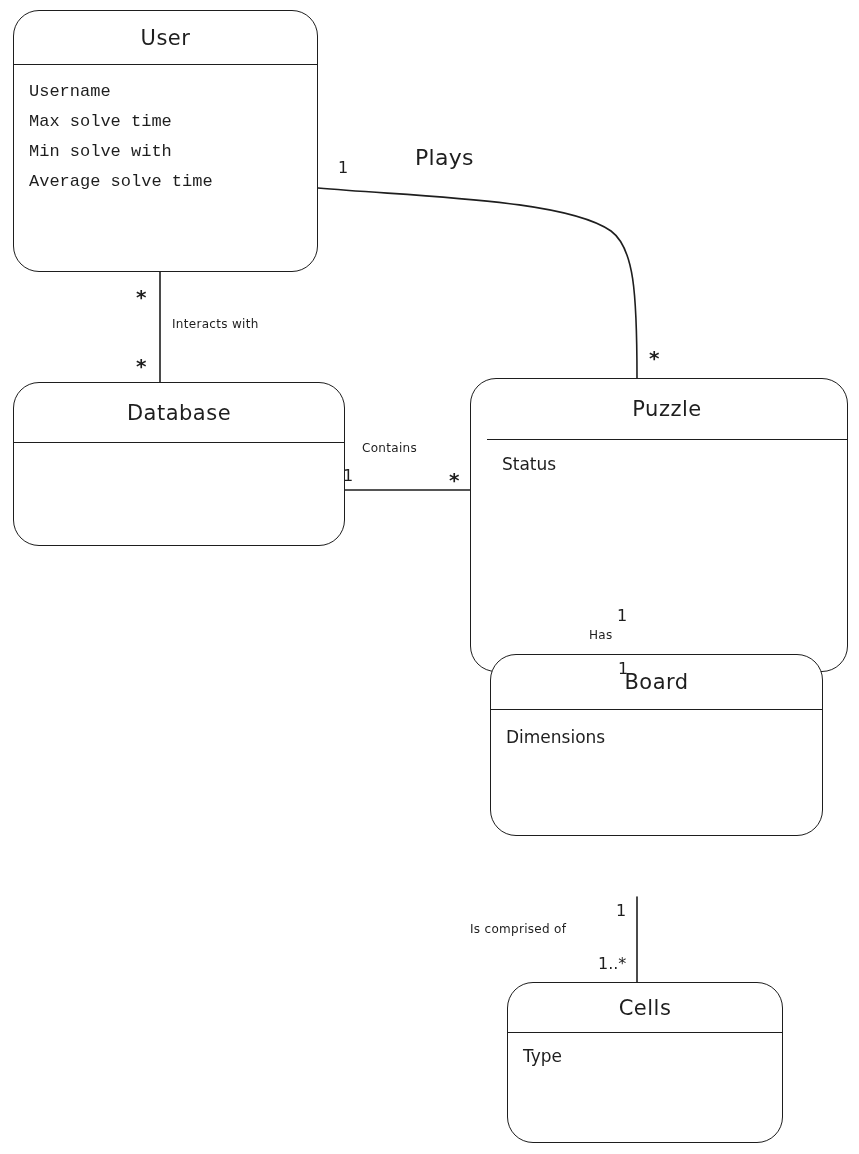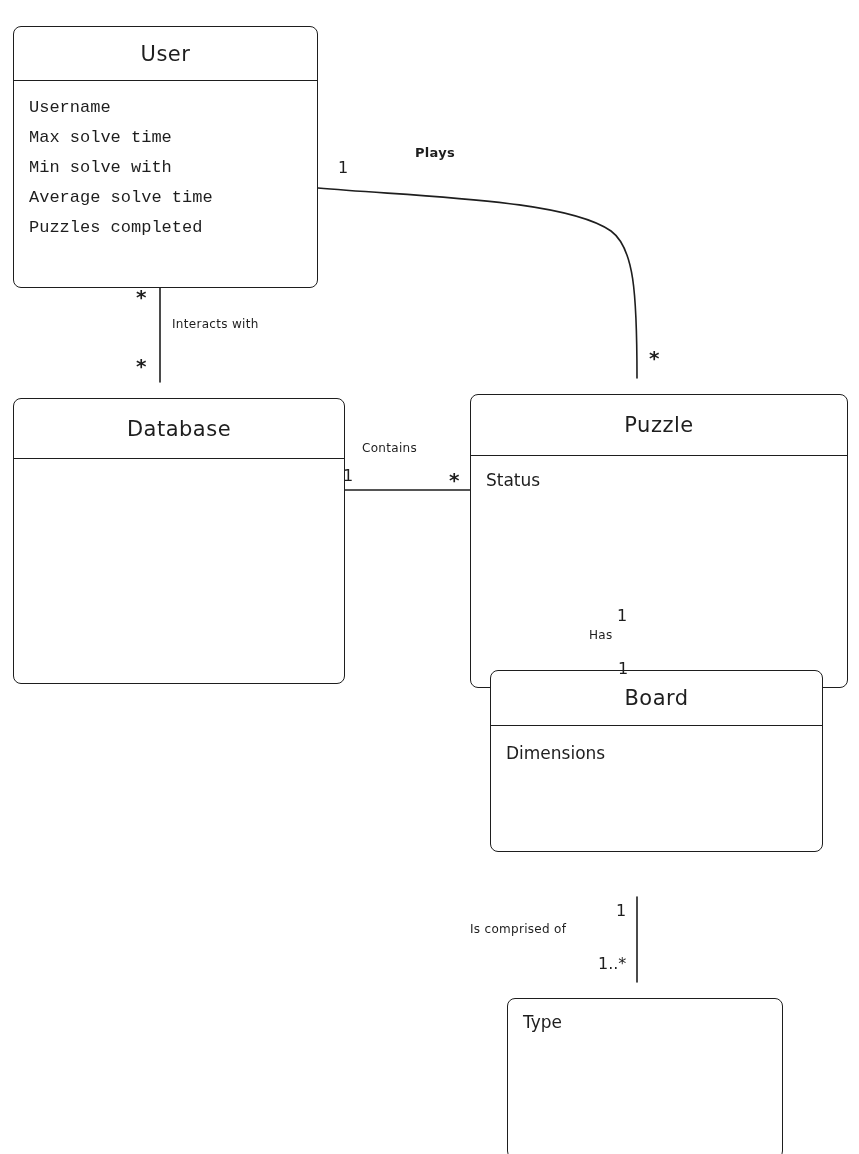--- a/index.html
+++ b/index.html
@@ -25,22 +25,21 @@
     stroke: #1e1e1e;
     stroke-width: 1.6;
     fill: none;
     stroke-linecap: round;
   }
   .entity {
     position: absolute;
     box-sizing: border-box;
     background: #ffffff;
     border: 1.7px solid #1e1e1e;
-    border-radius: 8px;
-    margin-top: 16px;
+    border-radius: 26px;
   }
   .entity-header {
     display: flex;
     align-items: center;
     justify-content: center;
     border-bottom: 1.5px solid #1e1e1e;
     font-size: 21px;
     letter-spacing: 0.5px;
     box-sizing: border-box;
   }
@@ -52,21 +51,21 @@
     height: 30px;
     line-height: 20px;
     white-space: nowrap;
   }
   .rel-label {
     position: absolute;
     font-size: 12px;
     letter-spacing: 0.3px;
     white-space: nowrap;
   }
-  .rel-label.big { font-size: 13px; font-weight: bold; }
+  .rel-label.big { font-size: 22px; }
   .card {
     position: absolute;
     font-size: 16px;
     font-weight: 500;
     white-space: nowrap;
   }
   .card.star { font-size: 20px; font-weight: 700; }
 </style>
 </head>
 <body>
@@ -83,50 +82,52 @@
 
   <div class="entity" style="left:13px;top:10px;width:305px;height:262px;">
     <div class="entity-header" style="height:54px;">
       <span>User</span>
     </div>
     <div class="entity-body" style="padding-top:17px;font-family:Liberation Mono, monospace;">
       <div class="attr">Username</div>
       <div class="attr">Max solve time</div>
       <div class="attr">Min solve with</div>
       <div class="attr">Average solve time</div>
-      <div class="attr">Puzzles completed</div>
     </div>
   </div>
 
-  <div class="entity" style="left:13px;top:382px;width:332px;height:286px;">
+  <div class="entity" style="left:13px;top:382px;width:332px;height:164px;">
     <div class="entity-header" style="height:60px;">
       <span>Database</span>
     </div>
     <div class="entity-body"></div>
   </div>
 
-  <div class="entity" style="left:470px;top:378px;width:378px;height:294px;">
+  <div class="entity" style="left:470px;top:378px;width:378px;height:294px;padding-left:16px;">
     <div class="entity-header" style="height:61px;">
       <span>Puzzle</span>
     </div>
     <div class="entity-body" style="padding-top:14px;">
       <div class="attr">Status</div>
     </div>
   </div>
 
   <div class="entity" style="left:490px;top:654px;width:333px;height:182px;">
     <div class="entity-header" style="height:55px;">
       <span>Board</span>
     </div>
     <div class="entity-body" style="padding-top:17px;">
       <div class="attr">Dimensions</div>
     </div>
   </div>
 
   <div class="entity" style="left:507px;top:982px;width:276px;height:161px;">
+    <div class="entity-header" style="height:50px;">
+      <span>Cells</span>
+    </div>
     <div class="entity-body" style="padding-top:13px;">
       <div class="attr">Type</div>
     </div>
   </div>
 
   <div class="rel-label big" style="left:415px;top:145px;">Plays</div>
   <div class="rel-label" style="left:172px;top:317px;">Interacts with</div>
   <div class="rel-label" style="left:362px;top:441px;">Contains</div>
   <div class="rel-label" style="left:589px;top:628px;">Has</div>
   <div class="rel-label" style="left:470px;top:922px;text-align:right;">Is comprised of</div>

